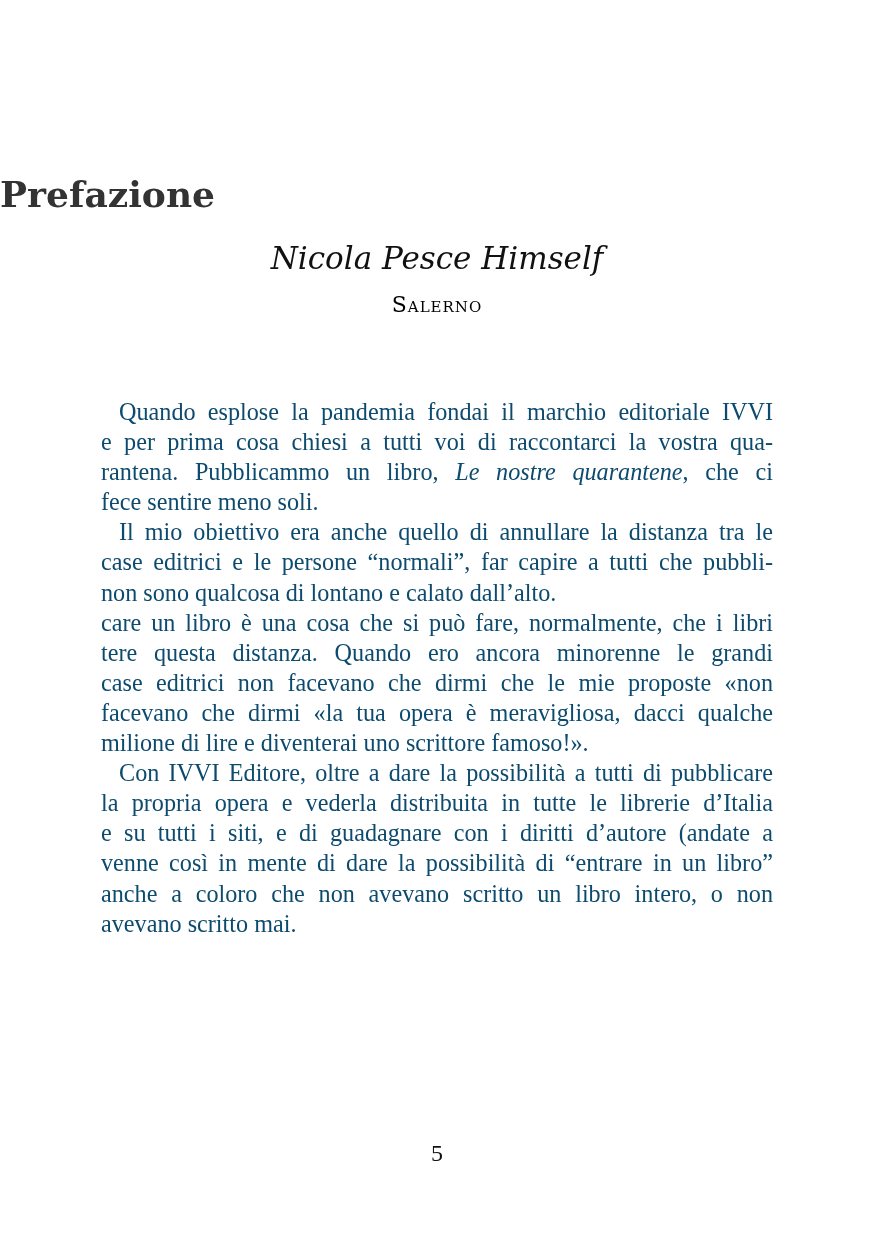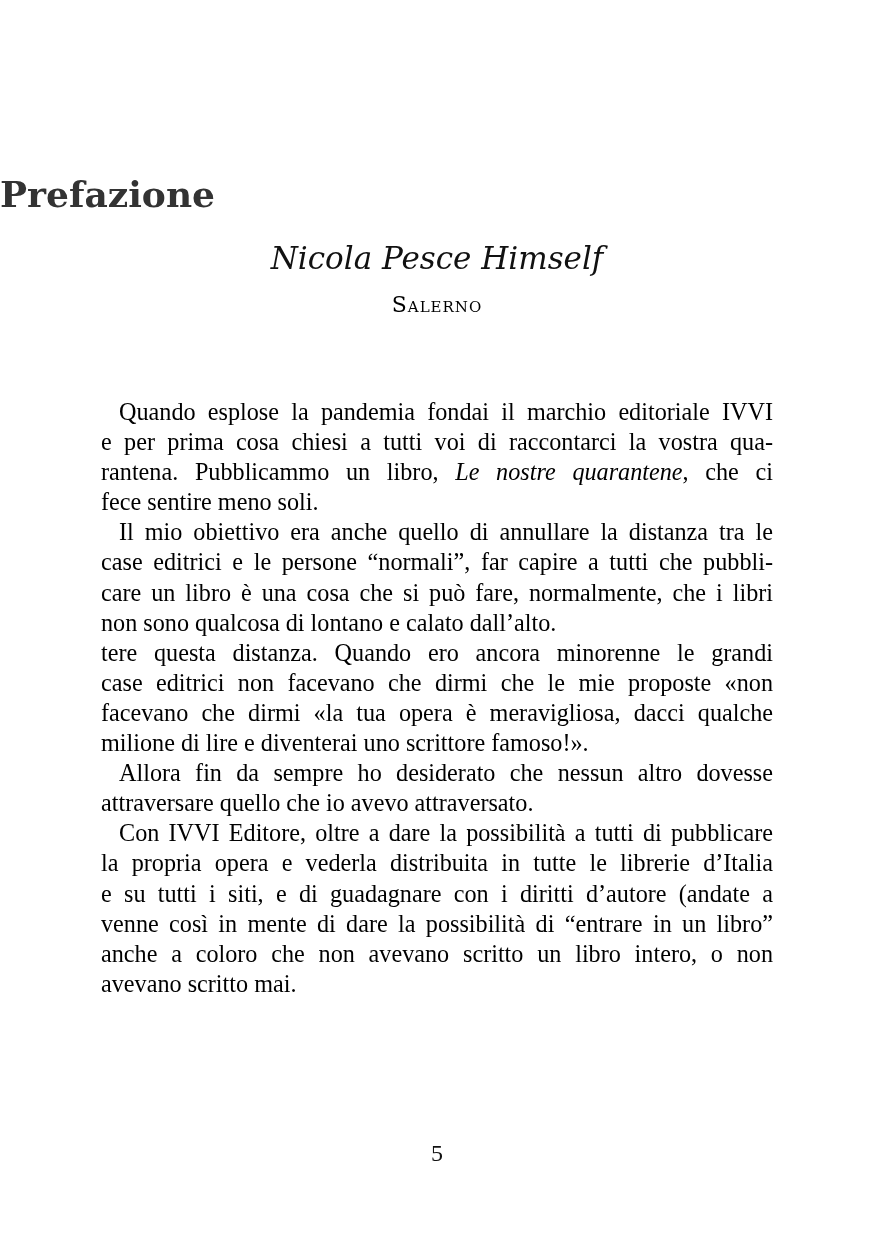--- a/index.html
+++ b/index.html
@@ -59,21 +59,21 @@
       margin: 0;
     }
     .body-text {
       position: absolute;
       left: 101px;
       top: 397px;
       width: 672px;
       font-family: "Liberation Serif", "DejaVu Serif", serif;
       font-size: 24.2px;
       line-height: 30.1px;
-      color: #000000;
+      color: #0c4a6e;
       text-align: justify;
       hyphens: manual;
     }
     .body-text .line {
       display: block;
       text-align: justify;
       text-align-last: justify;
       white-space: nowrap;
     }
     .body-text .line.last {
@@ -105,32 +105,28 @@
   <div class="body-text" id="body-text">
       <div>
         <span class="line first">Quando esplose la pandemia fondai il marchio editoriale IVVI</span>
         <span class="line">e per prima cosa chiesi a tutti voi di raccontarci la vostra qua-</span>
         <span class="line">rantena. Pubblicammo un libro, <em>Le nostre quarantene</em>, che ci</span>
         <span class="line last">fece sentire meno soli.</span>
       </div>
       <div>
         <span class="line first">Il mio obiettivo era anche quello di annullare la distanza tra le</span>
         <span class="line">case editrici e le persone “normali”, far capire a tutti che pubbli-</span>
+        <span class="line last">non sono qualcosa di lontano e calato dall’alto.</span>
         <span class="line">care un libro è una cosa che si può fare, normalmente, che i libri</span>
-        <span class="line last">non sono qualcosa di lontano e calato dall’alto.</span>
       </div>
       <div>
         <span class="line">tere questa distanza. Quando ero ancora minorenne le grandi</span>
         <span class="line">case editrici non facevano che dirmi che le mie proposte «non</span>
         <span class="line">facevano che dirmi «la tua opera è meravigliosa, dacci qualche</span>
         <span class="line last">milione di lire e diventerai uno scrittore famoso!».</span>
-      </div>
-      <div>
-        <span class="line first">Allora fin da sempre ho desiderato che nessun altro dovesse</span>
-        <span class="line last">attraversare quello che io avevo attraversato.</span>
       </div>
       <div>
         <span class="line first">Con IVVI Editore, oltre a dare la possibilità a tutti di pubblicare</span>
         <span class="line">la propria opera e vederla distribuita in tutte le librerie d’Italia</span>
         <span class="line">e su tutti i siti, e di guadagnare con i diritti d’autore (andate a</span>
         <span class="line">venne così in mente di dare la possibilità di “entrare in un libro”</span>
         <span class="line">anche a coloro che non avevano scritto un libro intero, o non</span>
         <span class="line last">avevano scritto mai.</span>
       </div>
     </div>

